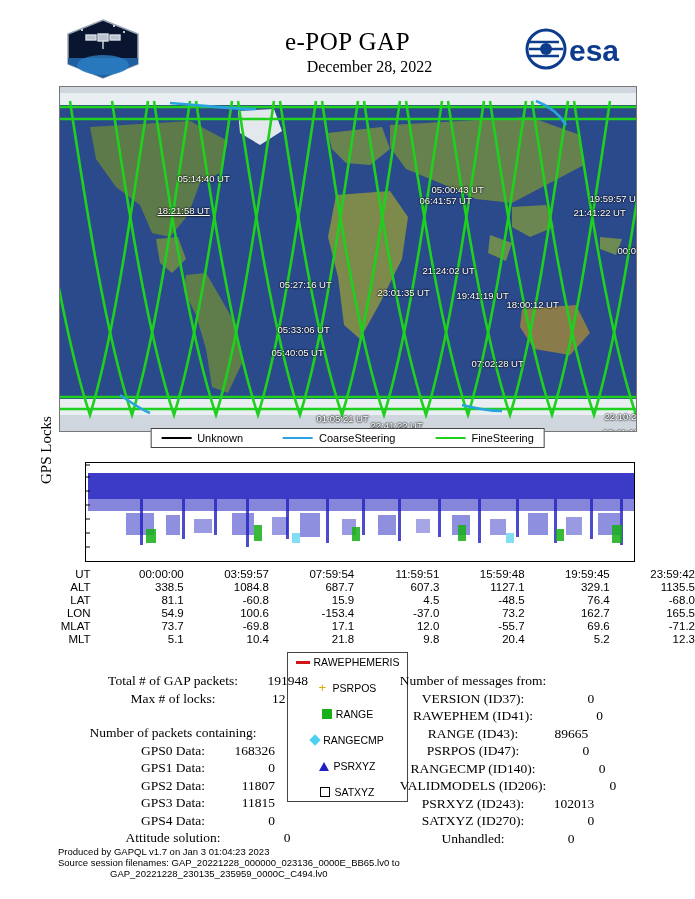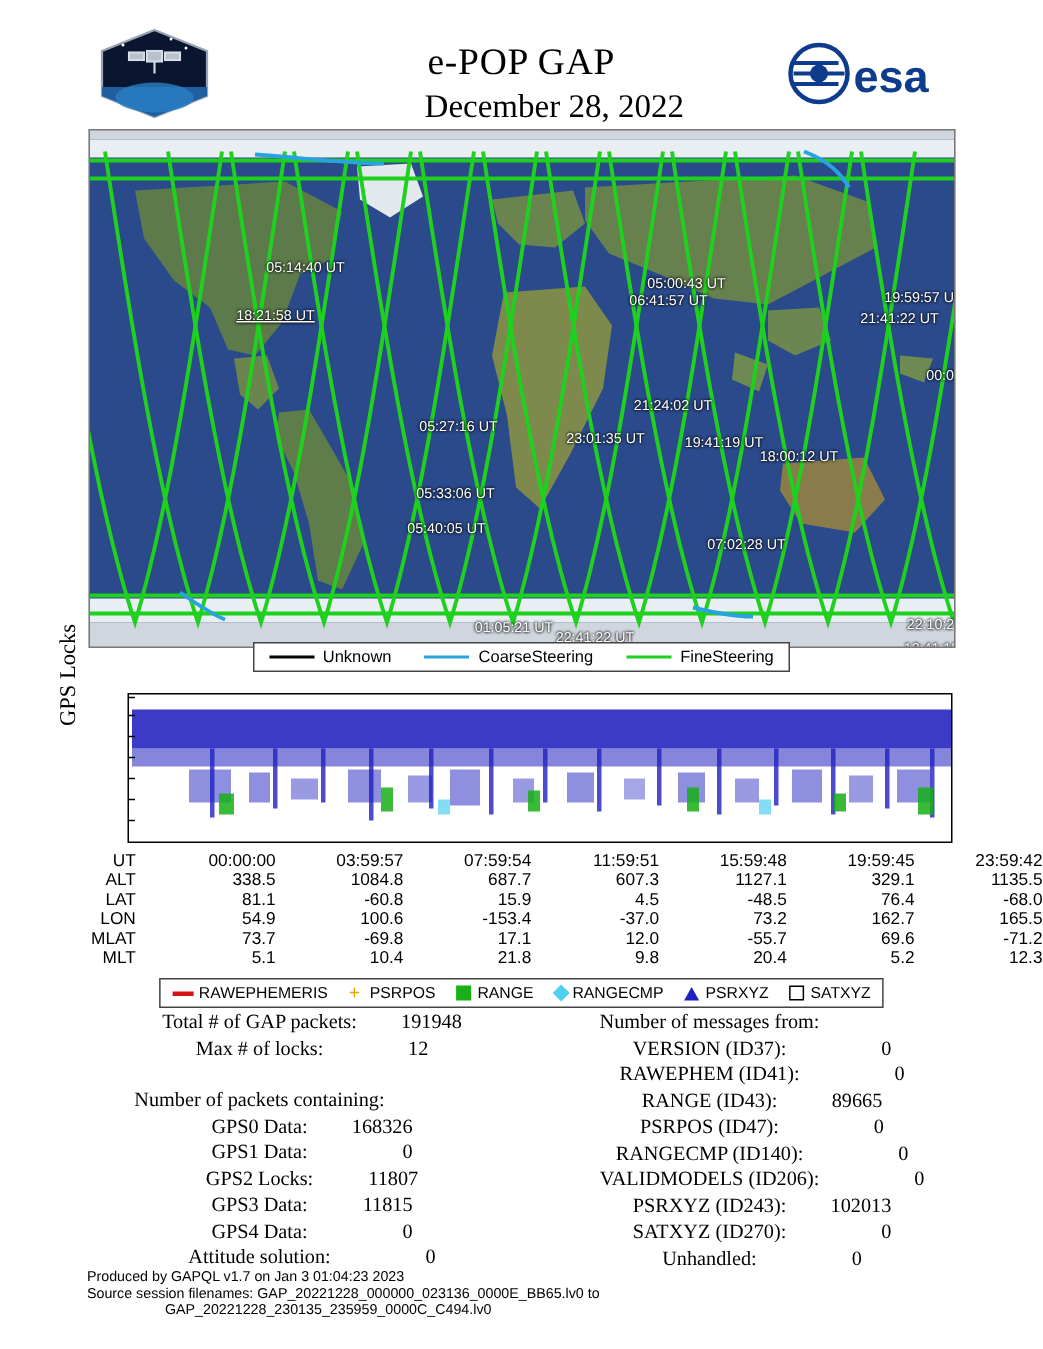--- a/index.html
+++ b/index.html
@@ -37,21 +37,21 @@
   }
   .title-block {
     text-align: center;
     padding-top: 28px;
   }
   .title-main {
     font-size: 25px;
     letter-spacing: 0.5px;
   }
   .title-sub {
-    font-size: 22px;
+    font-size: 16px;
     margin-top: 2px;
     margin-left: 44px;
   }
 
   
   .map-wrap {
     position: relative;
     margin: 0 auto;
     width: 578px;
     height: 346px;
@@ -95,21 +95,21 @@
   
   .map-legend {
     position: absolute;
     left: 50%;
     transform: translateX(-50%);
     bottom: -16px;
     border: 1px solid #444;
     background: #fff;
     padding: 3px 10px 3px 10px;
     display: flex;
-    gap: 22px;
+    gap: 40px;
     align-items: center;
     font-family: "Liberation Sans", sans-serif;
     font-size: 11px;
   }
   .legend-item { display: flex; align-items: center; gap: 6px; }
   .legend-line { display: inline-block; width: 30px; height: 2px; }
 
   
   .plot-section {
     margin-top: 30px;
@@ -159,20 +159,21 @@
     top: 190px;
     border: 1px solid #444;
     background: #fff;
     padding: 3px 8px;
     display: flex;
     gap: 14px;
     align-items: center;
     font-family: "Liberation Sans", sans-serif;
     font-size: 10.5px;
     white-space: nowrap;
+    flex-direction: column;
   }
   .series-legend .li { display: flex; align-items: center; gap: 4px; }
   .mk { width: 10px; height: 10px; display: inline-block; }
 
   
   .summary {
     position: absolute;
     top: 672px;
     left: 0;
     width: 695px;
@@ -524,21 +525,21 @@
       </div>
     <div class="srow">
         <span class="lbl">GPS0 Data:</span>
         <span class="num">168326</span>
       </div>
     <div class="srow">
         <span class="lbl">GPS1 Data:</span>
         <span class="num">0</span>
       </div>
     <div class="srow">
-        <span class="lbl">GPS2 Locks:</span>
+        <span class="lbl">GPS2 Data:</span>
         <span class="num">11807</span>
       </div>
     <div class="srow">
         <span class="lbl">GPS3 Data:</span>
         <span class="num">11815</span>
       </div>
     <div class="srow">
         <span class="lbl">GPS4 Data:</span>
         <span class="num">0</span>
       </div>

